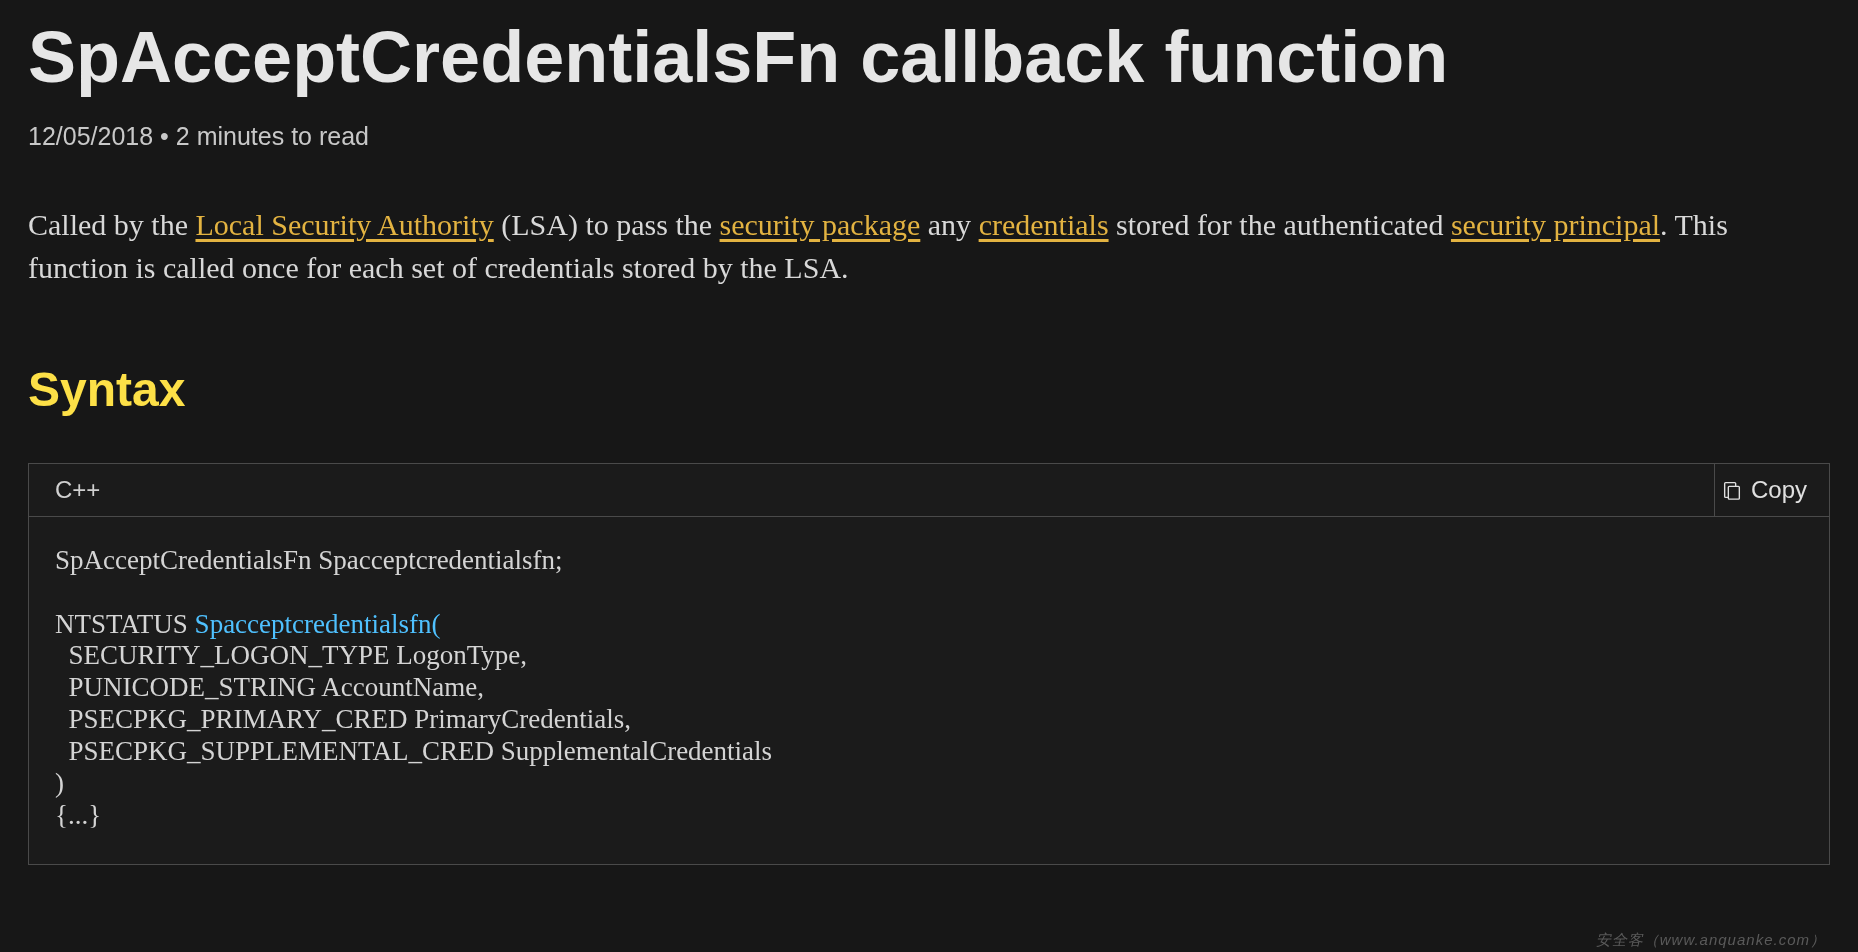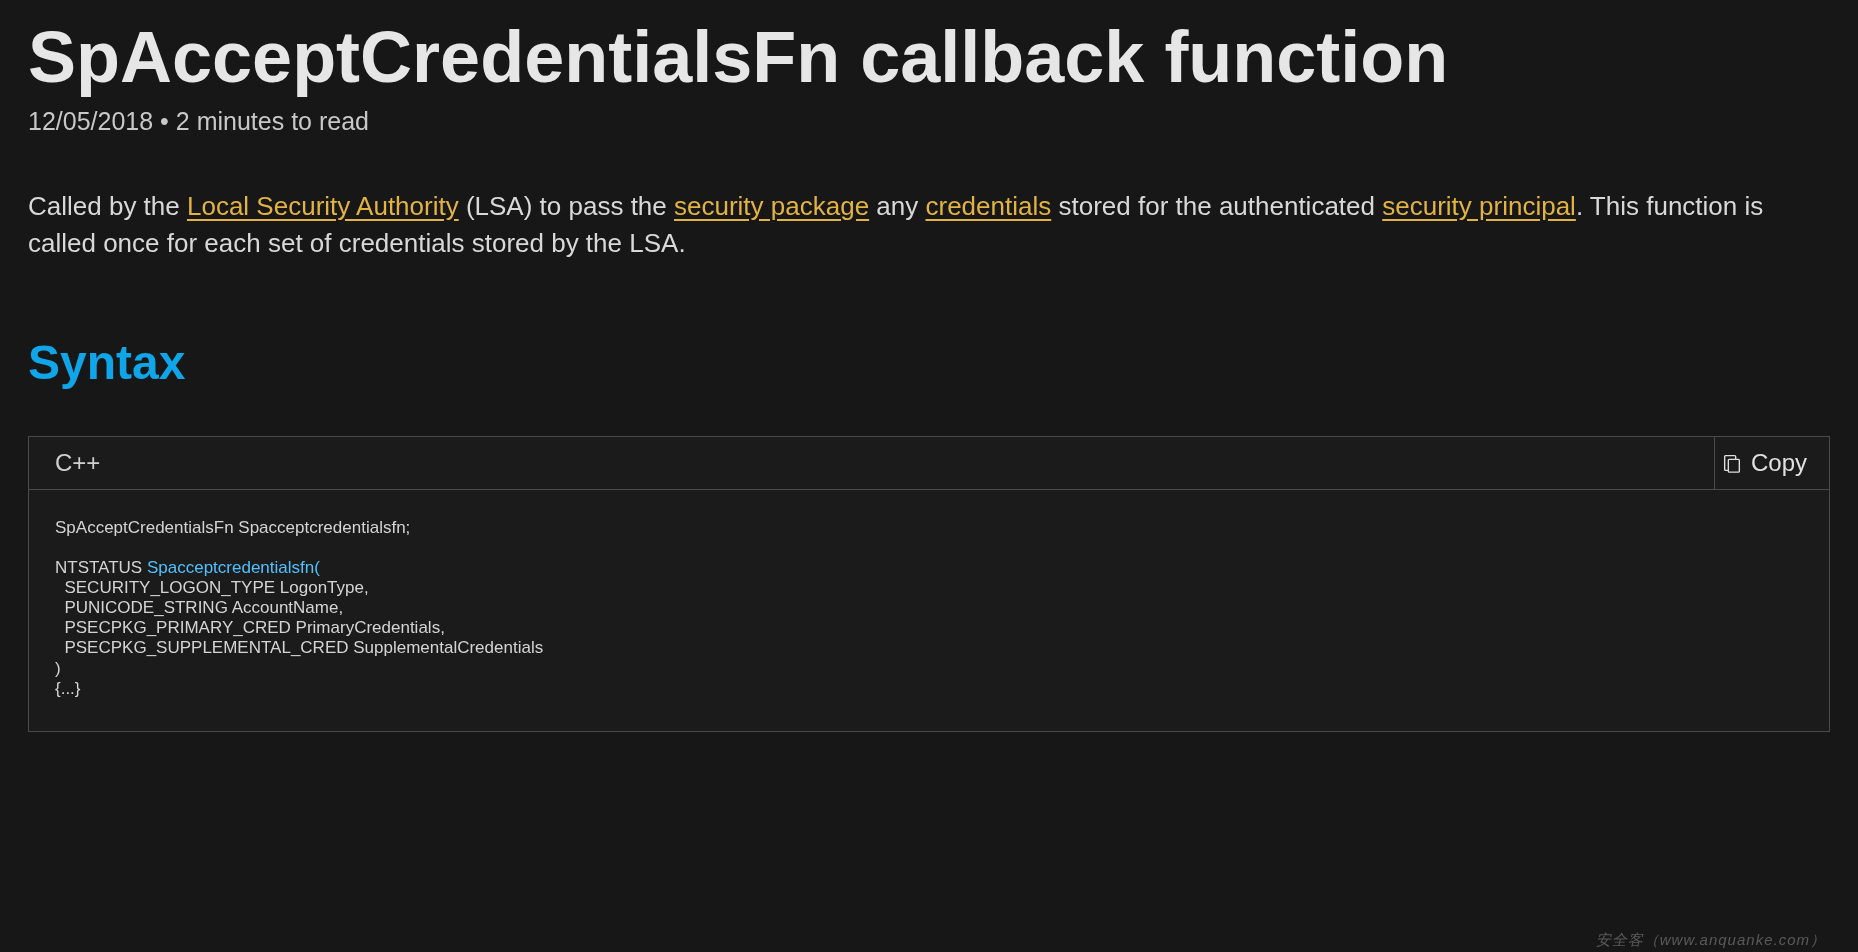--- a/index.html
+++ b/index.html
@@ -20,38 +20,39 @@
     font-size: 72px;
     font-weight: 600;
     margin: 0;
     padding-top: 16px;
     line-height: 1.15;
     color: #e6e6e6;
   }
   .meta {
     font-size: 25px;
     color: #c8c8c8;
-    margin-top: 8px;
+    margin-top: 23px;
   }
   .body-text {
-    font-size: 26px;
+    font-size: 30px;
     line-height: 1.45;
     margin-top: 52px;
     color: #d8d8d8;
+    font-family: Liberation Serif, serif;
   }
   .body-text a {
     color: #e3b341;
     text-decoration: underline;
     text-underline-offset: 4px;
   }
   h2.section {
     font-size: 48px;
     font-weight: 600;
     margin: 72px 0 0 0;
-    color: #0ea5e9;
+    color: #fde047;
   }
   .code-block {
     border: 1px solid #4a4a4a;
     margin-top: 46px;
     background: #1b1b1b;
   }
   .code-header {
     display: flex;
     align-items: center;
     justify-content: space-between;
@@ -77,22 +78,22 @@
   .copy-btn svg {
     width: 22px;
     height: 22px;
     stroke: #e0e0e0;
     fill: none;
     stroke-width: 1.5;
   }
   pre.code {
     margin: 0;
     padding: 28px 26px 32px 26px;
-    font-family: Liberation Sans, sans-serif;
-    font-size: 17px;
+    font-family: Liberation Serif, serif;
+    font-size: 27px;
     line-height: 1.18;
     color: #d4d4d4;
     white-space: pre;
   }
   .hl { color: #4fc1ff; }
   .watermark {
     position: absolute;
     right: 32px;
     bottom: 2px;
     font-size: 15px;

